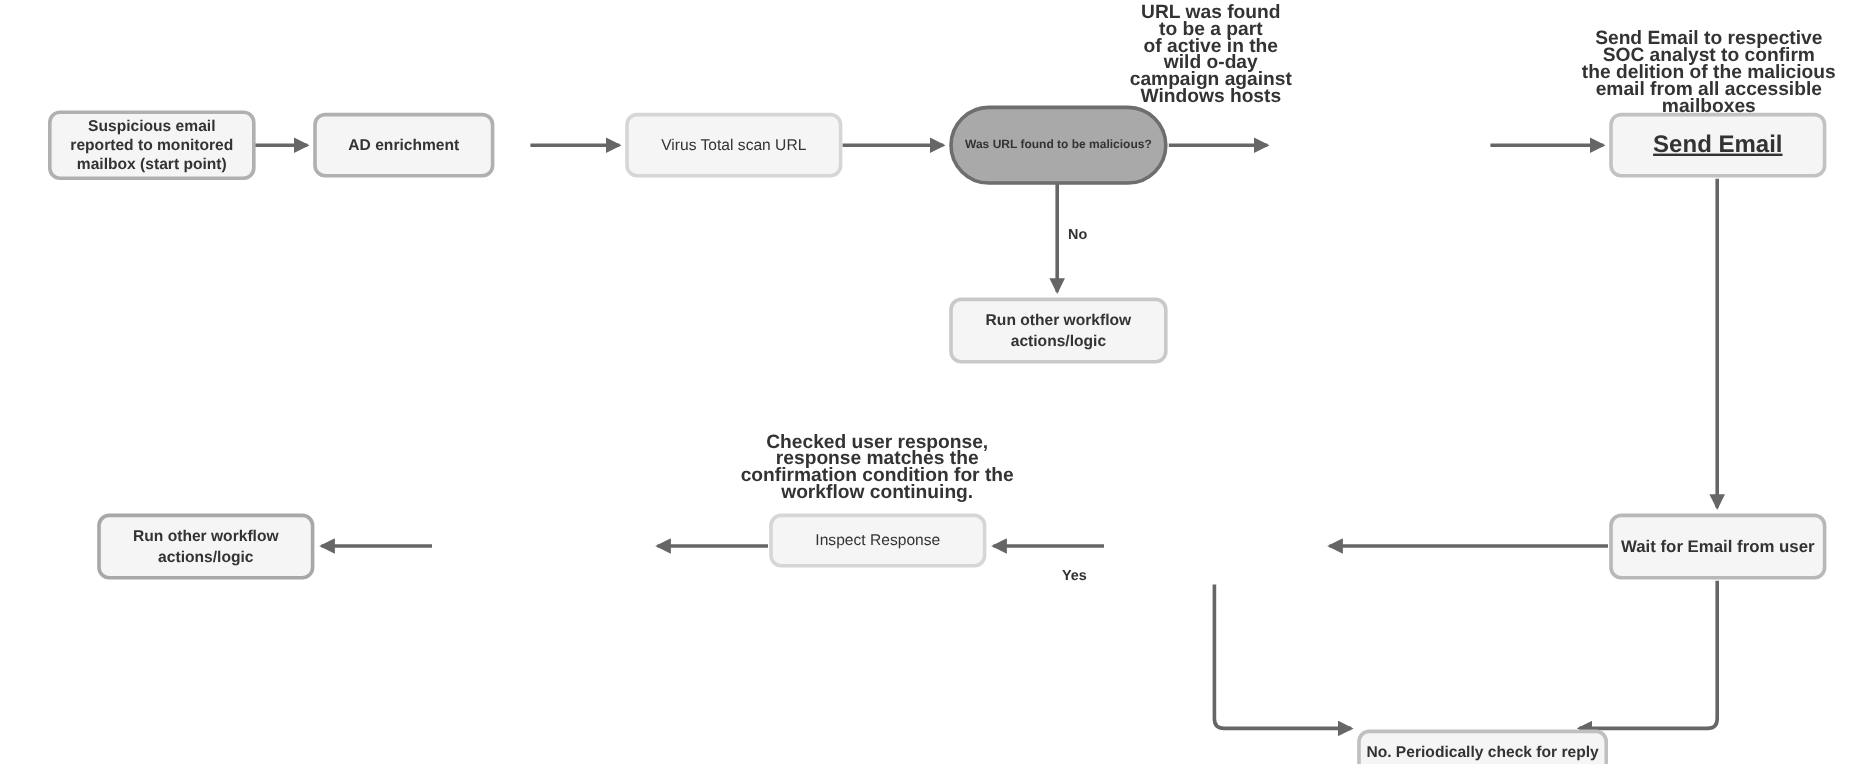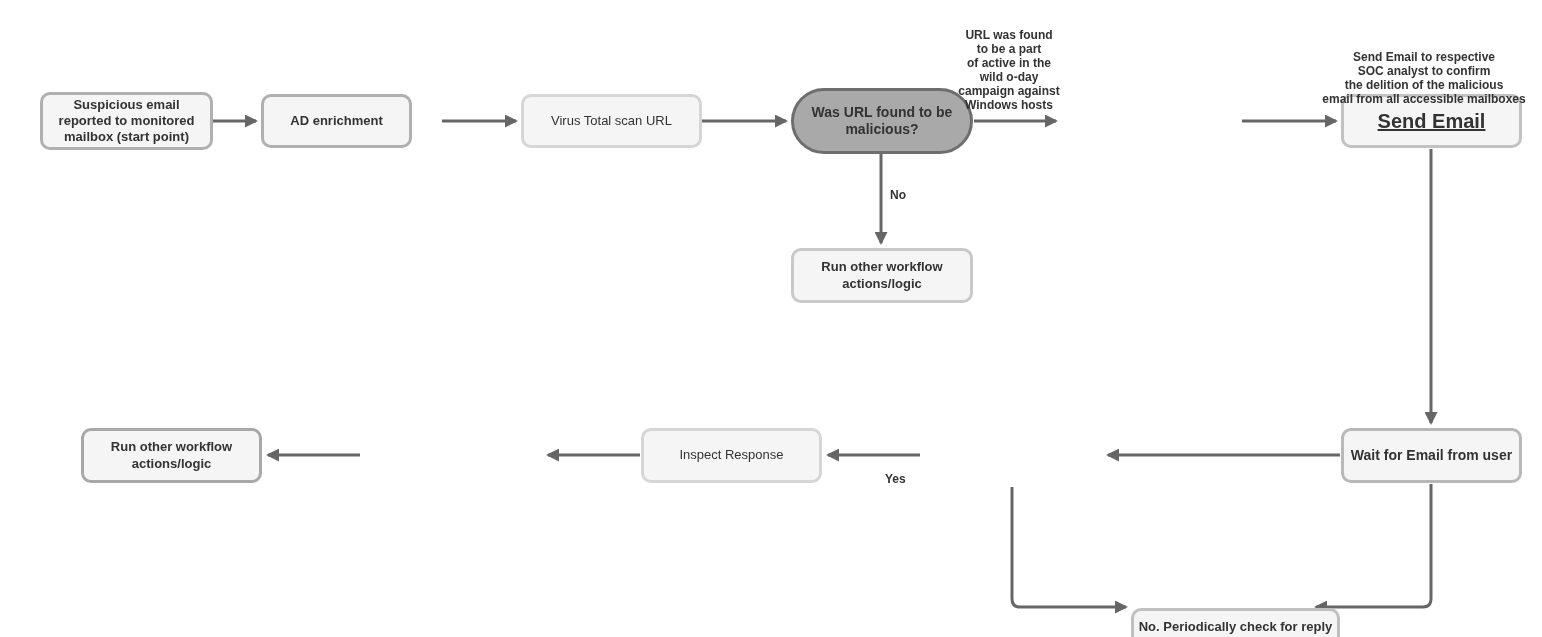--- a/index.html
+++ b/index.html
@@ -24,26 +24,26 @@
     position:absolute;box-sizing:border-box;display:flex;align-items:center;justify-content:center;
     background:var(--process-fill);border:3px solid var(--process-border);border-radius:10px;
     font-size:13px;font-weight:700;line-height:1.25;text-align:center;padding:2px 4px;
   }
   .node--regular{font-weight:400;}
   .node--semibold{font-weight:600;}
   .node--light-border{border-color:var(--process-border-light);}
   .node--big{font-size:20px;text-decoration:underline;}
   .node--decision{
     background:var(--decision-fill);border-color:var(--decision-border);
-    border-radius:34px;font-size:14px;font-weight:600;
+    border-radius:34px;font-size:10px;font-weight:600;
   }
   .node--mid{font-size:14px;text-align:right;}
   .annotation{
     position:absolute;transform:translateX(-50%);white-space:pre-line;text-align:center;
-    font-size:12px;font-weight:600;line-height:14px;margin-top:24px;
+    font-size:16px;font-weight:600;line-height:14px;
   }
   .edge-label{
     position:absolute;font-size:12px;font-weight:700;background:var(--bg);padding:0 2px;
   }
 </style>
 </head>
 <body>
 
 <div class="canvas">
 
@@ -91,21 +91,21 @@
 
   <div class="node" style="left:791px;top:248px;width:182px;height:55px;border-color:#c9c9c9;">
     <span>Run other workflow actions/logic</span>
   </div>
 
   <div class="node" style="left:81px;top:428px;width:181px;height:55px;border-color:#a8a8a8;">
     <span>Run other workflow actions/logic</span>
   </div>
 
 
-  <div class="node node--regular node--light-border" style="left:641px;top:428px;width:181px;height:55px;text-align:right;">
+  <div class="node node--regular node--light-border" style="left:641px;top:428px;width:181px;height:45px;text-align:right;">
     <span>Inspect Response</span>
   </div>
 
 
   <div class="node node--mid" style="left:1341px;top:428px;width:181px;height:55px;border-color:#b8b8b8;">
     <span>Wait for Email from user</span>
   </div>
 
   <div class="node" style="left:1131px;top:608px;width:209px;height:55px;border-color:#c0c0c0;">
     <span>No. Periodically check for reply until timeout</span>
@@ -116,18 +116,22 @@
 of active in the
 wild o-day
 campaign against
 Windows hosts</div>
 
   <div class="annotation" style="left:1424px;top:26px;width:250px;">Send Email to respective
 SOC analyst to confirm
 the delition of the malicious
 email from all accessible mailboxes</div>
 
+  <div class="annotation" style="left:731px;top:362px;width:230px;">Checked user response,
+response matches the
+confirmation condition for the
+workflow continuing.</div>
 
   <div class="edge-label" style="left:888px;top:188px;">No</div>
 
   <div class="edge-label" style="left:883px;top:437px;margin-top:35px;">Yes</div>
 
 </div>
 
 </body></html>

